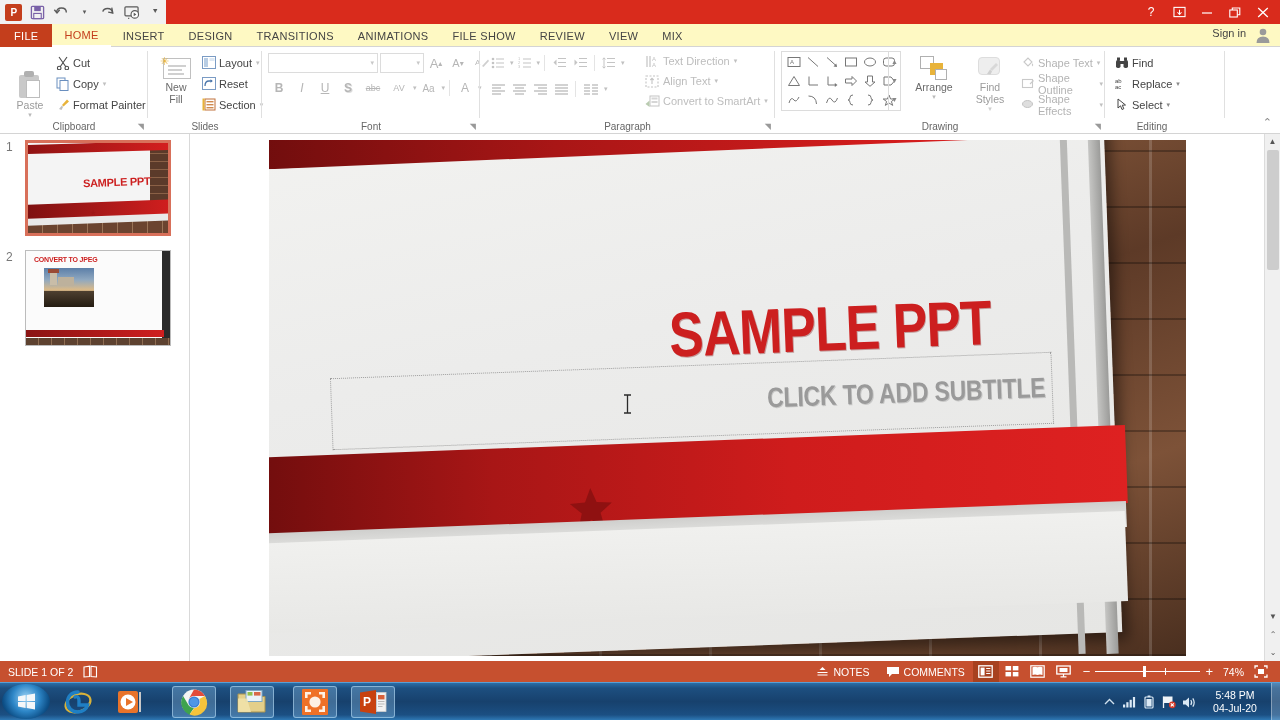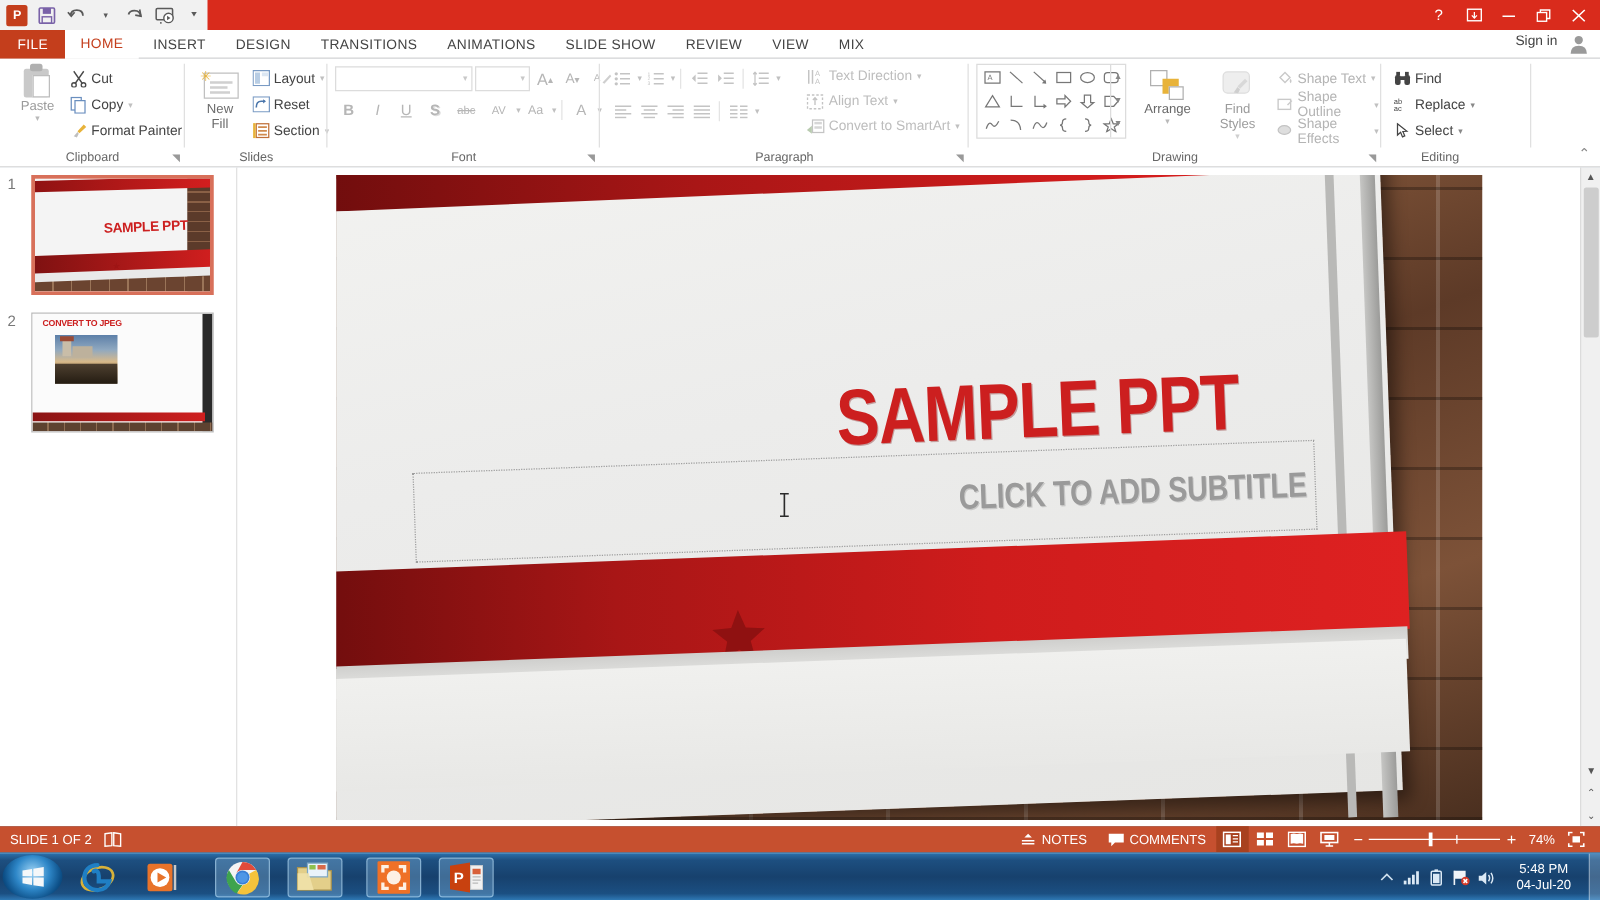--- a/index.html
+++ b/index.html
@@ -29,21 +29,21 @@
     position:absolute; left:0; width:1280px; text-align:center;
     color:#fff; font-size:11.5px; letter-spacing:.1px;
   }
   .win-ctrls{ position:absolute; right:4px; top:0; height:24px; display:flex; align-items:center; gap:2px;}
   .win-btn{ width:26px;height:22px;display:flex;align-items:center;justify-content:center;
     color:#fff;font-size:12px;cursor:pointer;}
 
   
   .tabbar{
     position:absolute; top:24px; left:0; width:1280px; height:23px;
-    background:#ffffff; border-bottom:1px solid #d4d4d4;
+    background:#fef9c3; border-bottom:1px solid #d4d4d4;
   }
   .tabs{ display:flex; height:23px; align-items:stretch; }
   .tab{
     display:flex;align-items:center;padding:0 12px;font-size:11px;color:#444;
     letter-spacing:.3px; cursor:pointer;
   }
   .tab.file{ background:#c43e1c; color:#fff; font-weight:normal; padding:0 14px;}
   .tab.active{ color:#c43e1c; border-bottom:2px solid #fff; position:relative; top:0;}
   .signin{
     position:absolute; right:34px; top:3px; font-size:11px; color:#444; cursor:pointer;
@@ -72,21 +72,21 @@
     display:flex;flex-direction:column;align-items:center;justify-content:flex-start;
     font-size:10.5px;color:#9b9b9b; cursor:pointer; padding-top:4px;
   }
   .smallrow{ display:flex;align-items:center;gap:3px;font-size:11px;color:#444;
     height:21px; cursor:pointer; padding:0 2px;}
   .smallrow.dim{ color:#b4b4b4; }
   .ico{ display:inline-block; text-align:center; }
 
   
   #g-clipboard{ left:0; width:148px; }
-  .paste{ position:absolute; left:8px; top:0; width:44px; }
+  .paste{ position:absolute; left:8px; top:20px; width:44px; }
   .clip-ico{ width:26px;height:28px;position:relative; }
   .clip-body{ position:absolute;left:2px;top:4px;width:20px;height:23px;background:#c9c9c9;border-radius:2px;}
   .clip-top{ position:absolute;left:7px;top:0px;width:10px;height:6px;background:#b0b0b0;border-radius:2px;}
   .clip-page{ position:absolute;left:9px;top:9px;width:14px;height:18px;background:#fff;border:1px solid #bdbdbd;}
   .clip-items{ position:absolute; left:54px; top:5px; }
 
   
   #g-slides{ left:148px; width:114px; }
   .newslide{ position:absolute; left:6px; top:4px; width:44px; }
   .ns-ico{ width:34px;height:26px;position:relative; }
@@ -282,21 +282,21 @@
 </div>
 
 <div class="tabbar">
   <div class="tabs" id="tabs-container">
       <div class="tab file">FILE</div>
       <div class="tab active">HOME</div>
       <div class="tab">INSERT</div>
       <div class="tab">DESIGN</div>
       <div class="tab">TRANSITIONS</div>
       <div class="tab">ANIMATIONS</div>
-      <div class="tab">SLIDE SHOW</div>
+      <div class="tab">FILE SHOW</div>
       <div class="tab">REVIEW</div>
       <div class="tab">VIEW</div>
       <div class="tab">MIX</div>
     </div>
   <div class="signin">Sign in</div>
   <div class="avatar">
     <svg width="18" height="18" viewBox="0 0 18 18">
         <circle cx="9" cy="6" r="3.3" fill="#9a9a9a"></circle>
         <path d="M2.5 17 Q2.5 10.5 9 10.5 Q15.5 10.5 15.5 17 Z" fill="#9a9a9a"></path>
       </svg>

